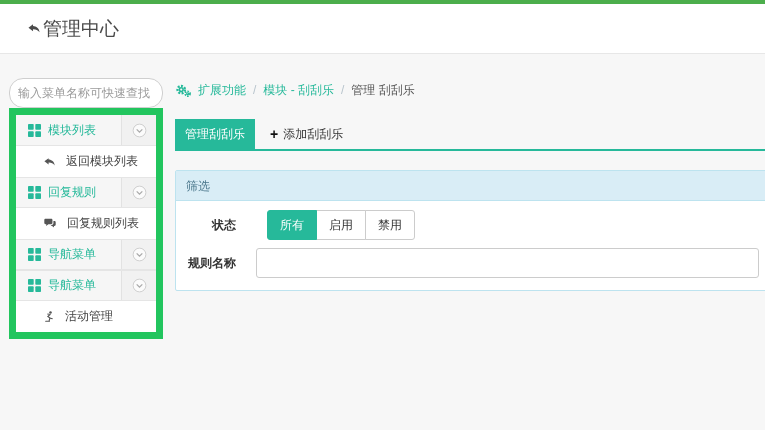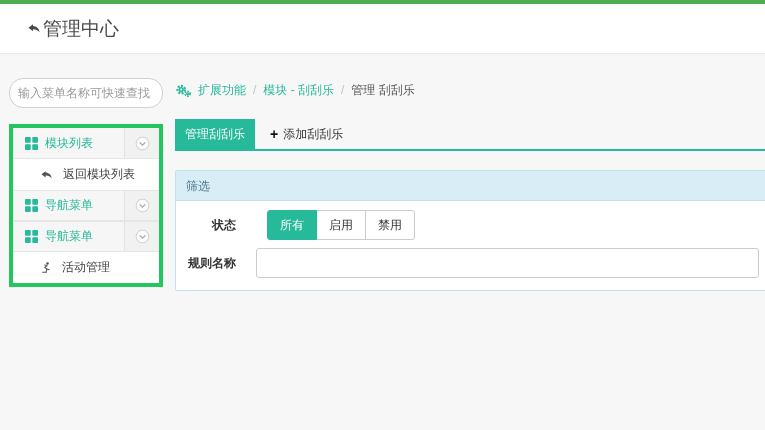--- a/index.html
+++ b/index.html
@@ -19,21 +19,21 @@
   .header-title { font-size:19px; color:#4a4a4a; display:flex; align-items:center; gap:2px; }
 
   
   .sidebar { position:absolute; left:9px; top:78px; width:154px; }
   .search-input {
     width:100%; height:30px; border:1px solid #cfcfcf; border-radius:14px;
     background:#fff; padding:0 8px; font-size:12px; color:#444; outline:none;
     font-family:inherit;
   }
   .search-input::placeholder { color:#9a9a9a; }
-  .menu { margin-top:16px; border:4px solid #22c55e; background:#d946ef; }
+  .menu { border:7px solid #22c55e; background:#d946ef; }
   .menu-row { height:31px; display:flex; align-items:center; cursor:pointer; }
   .menu-group {
     background:#f6f6f6; color:#26b99a; padding-left:12px;
     border-top:1px solid #e5e5e5; border-bottom:1px solid #e5e5e5;
   }
   .menu-group:first-child { border-top:none; }
   .menu-group .g-label { margin-left:7px; }
   .chev-cell {
     margin-left:auto; width:35px; align-self:stretch;
     border-left:1px solid #e2e2e2; background:#f1f1f1;
@@ -125,21 +125,47 @@
     <div class="menu-row menu-item">
       <span class="mi">
         <svg width="13" height="12" viewBox="0 0 16 16" fill="#555">
             <path d="M6.8 2.9 1.2 7.1l5.6 4.2V8.8c3.6-.1 6 1.1 8.1 3.8-.6-5.1-4.1-7.7-8.1-7.8z"></path>
           </svg>
       </span>
       <span class="i-label">返回模块列表</span>
     </div>
 
 
-
+    <div class="menu-row menu-group">
+      <span class="mi">
+        <svg width="13" height="13" viewBox="0 0 16 16" fill="#26b99a">
+            <rect width="7" height="7" rx="1"></rect>
+            <rect x="9" width="7" height="7" rx="1"></rect>
+            <rect y="9" width="7" height="7" rx="1"></rect>
+            <rect x="9" y="9" width="7" height="7" rx="1"></rect>
+          </svg>
+      </span>
+      <span class="g-label">回复规则</span>
+      <span class="chev-cell">
+        <svg width="15" height="15" viewBox="0 0 16 16">
+            <circle cx="8" cy="8" r="6.8" fill="#fbfbfb" stroke="#cccccc"></circle>
+            <path d="M5 6.8 8 9.8l3-3" fill="none" stroke="#ababab" stroke-width="1.4"></path>
+          </svg>
+      </span>
+    </div>
+
+    <div class="menu-row menu-item">
+      <span class="mi">
+        <svg width="14" height="13" viewBox="0 0 16 16" fill="#555">
+            <path d="M1 3.5C1 2.7 1.7 2 2.5 2h7c.8 0 1.5.7 1.5 1.5v4c0 .8-.7 1.5-1.5 1.5H6l-2.8 2.2L3.5 9H2.5C1.7 9 1 8.3 1 7.5z"></path>
+            <path d="M12.2 5h1.3c.8 0 1.5.7 1.5 1.5v3c0 .8-.7 1.5-1.5 1.5h-.7l.2 2-2.5-2H8.8l1.7-1.4c1-.1 1.7-1 1.7-2z"></path>
+          </svg>
+      </span>
+      <span class="i-label">回复规则列表</span>
+    </div>
 
     <div class="menu-row menu-group">
       <span class="mi">
         <svg width="13" height="13" viewBox="0 0 16 16" fill="#26b99a">
             <rect width="7" height="7" rx="1"></rect>
             <rect x="9" width="7" height="7" rx="1"></rect>
             <rect y="9" width="7" height="7" rx="1"></rect>
             <rect x="9" y="9" width="7" height="7" rx="1"></rect>
           </svg>
       </span>

